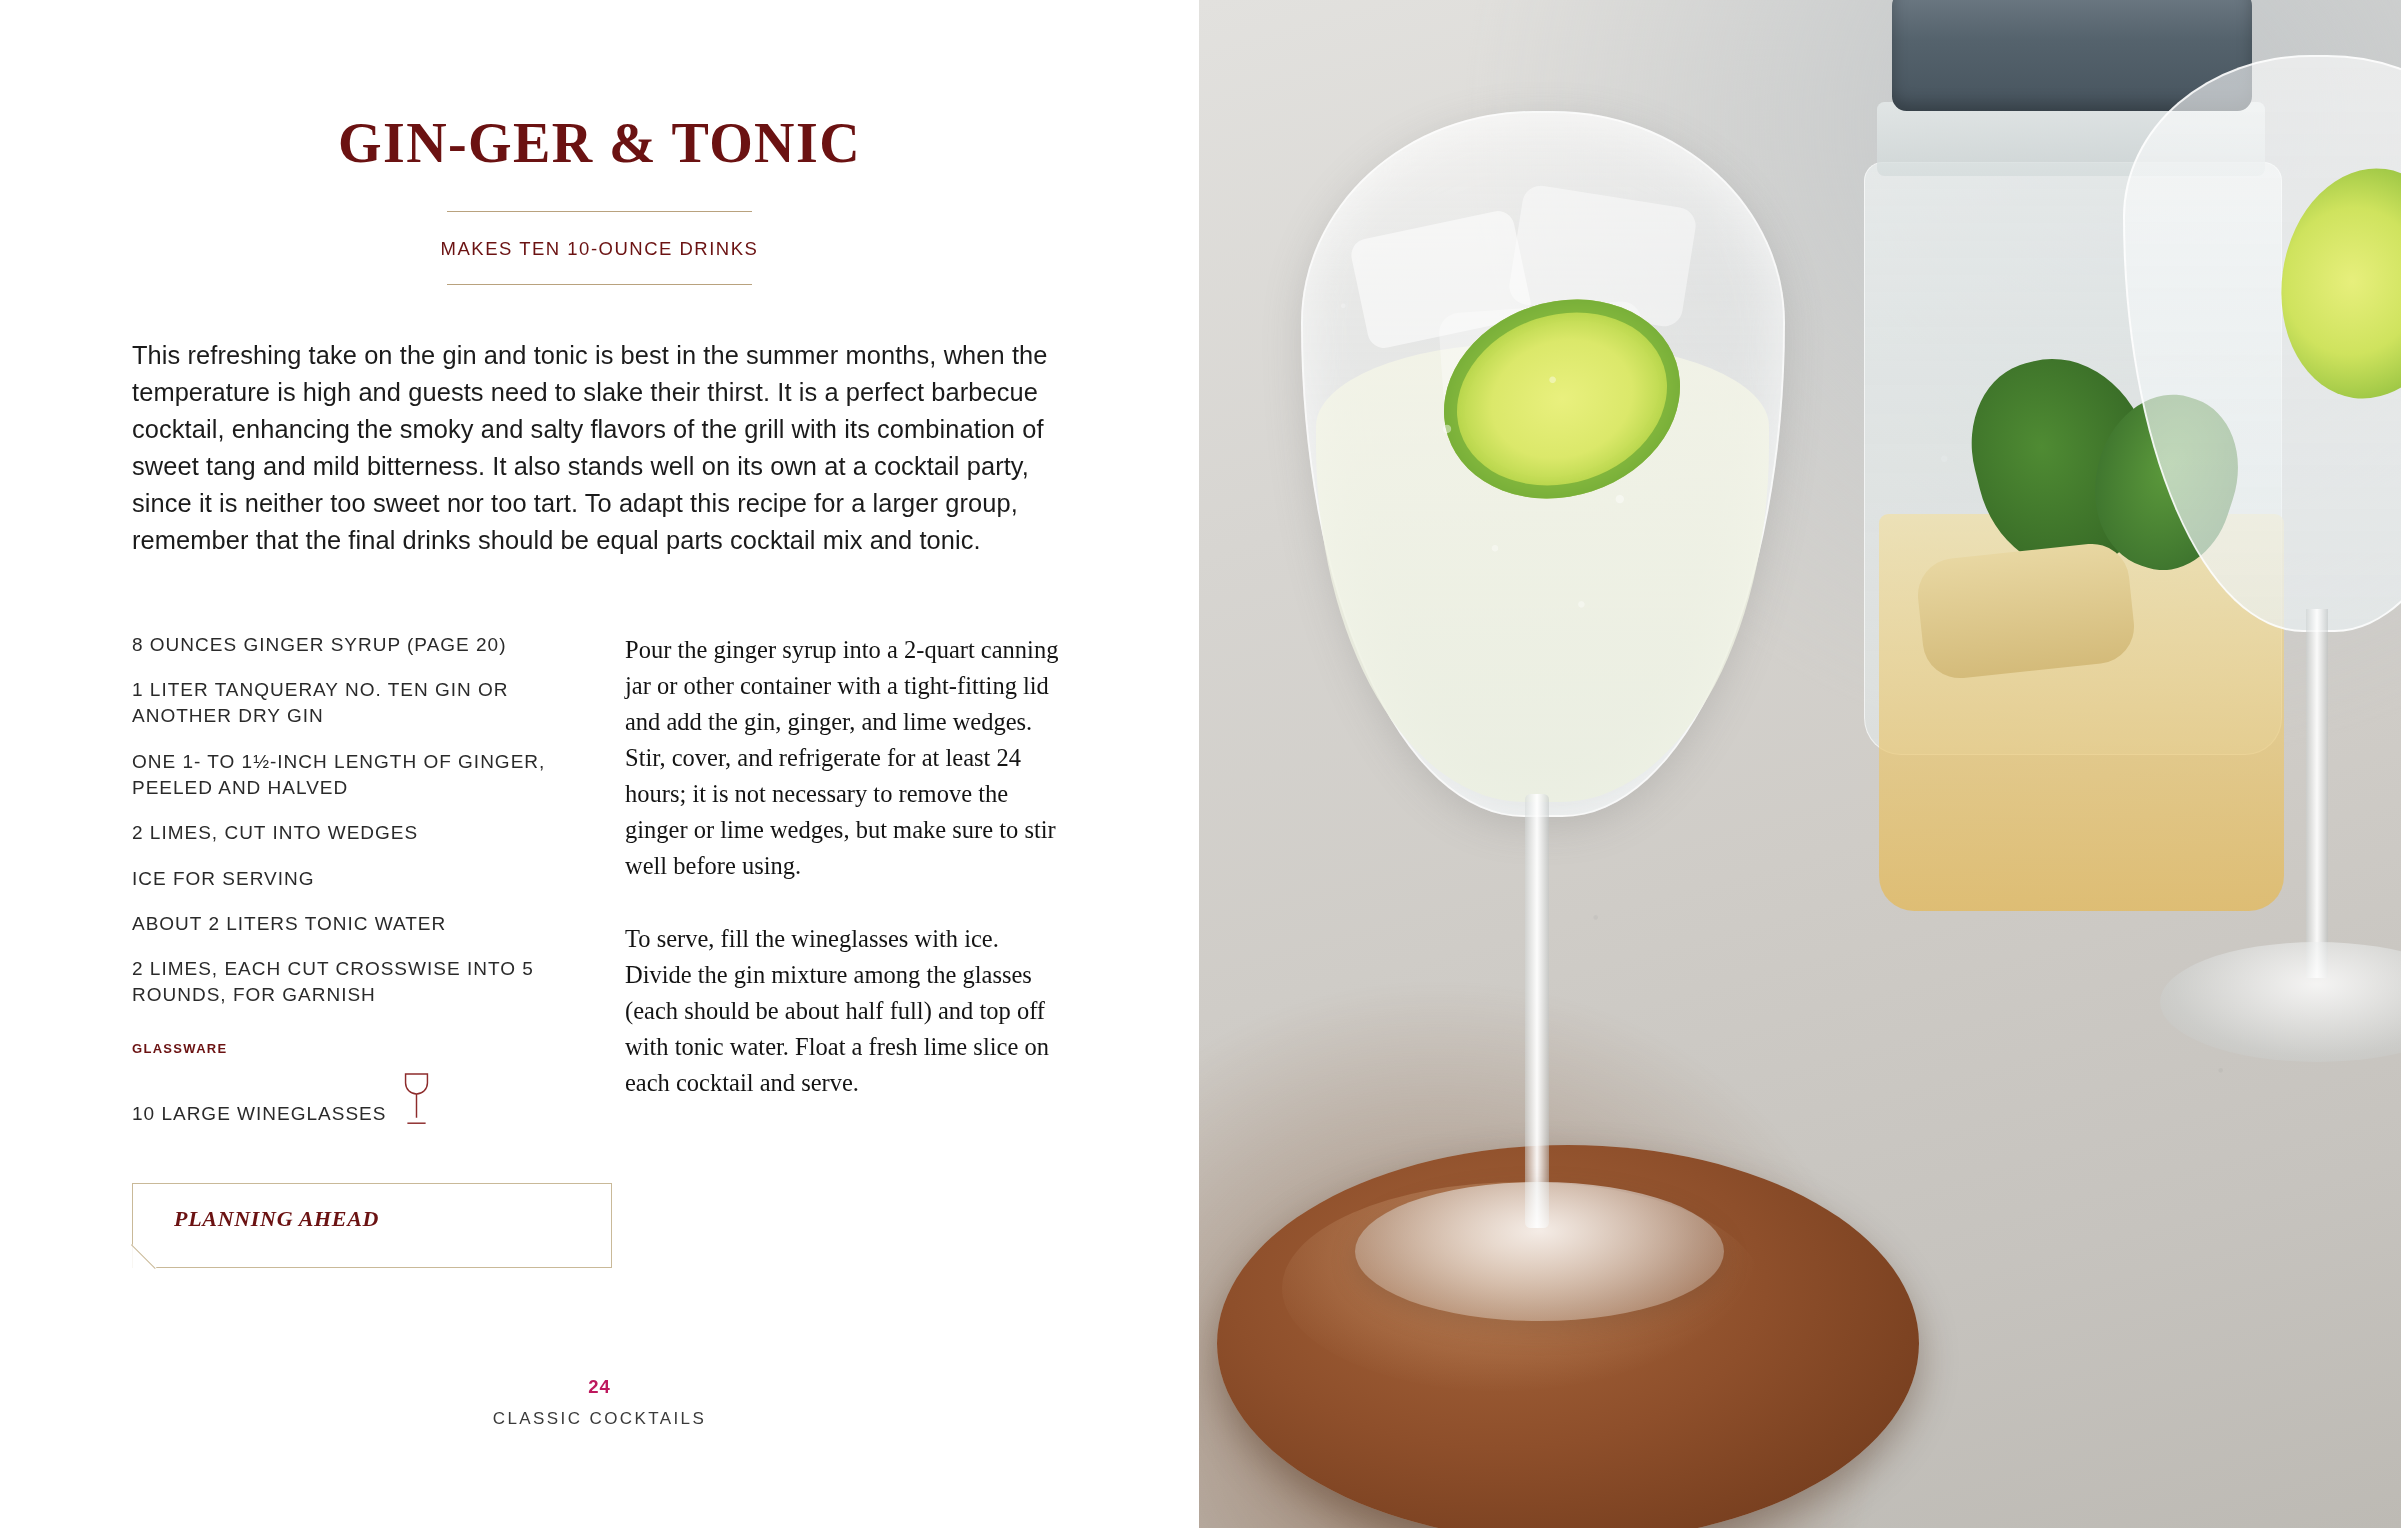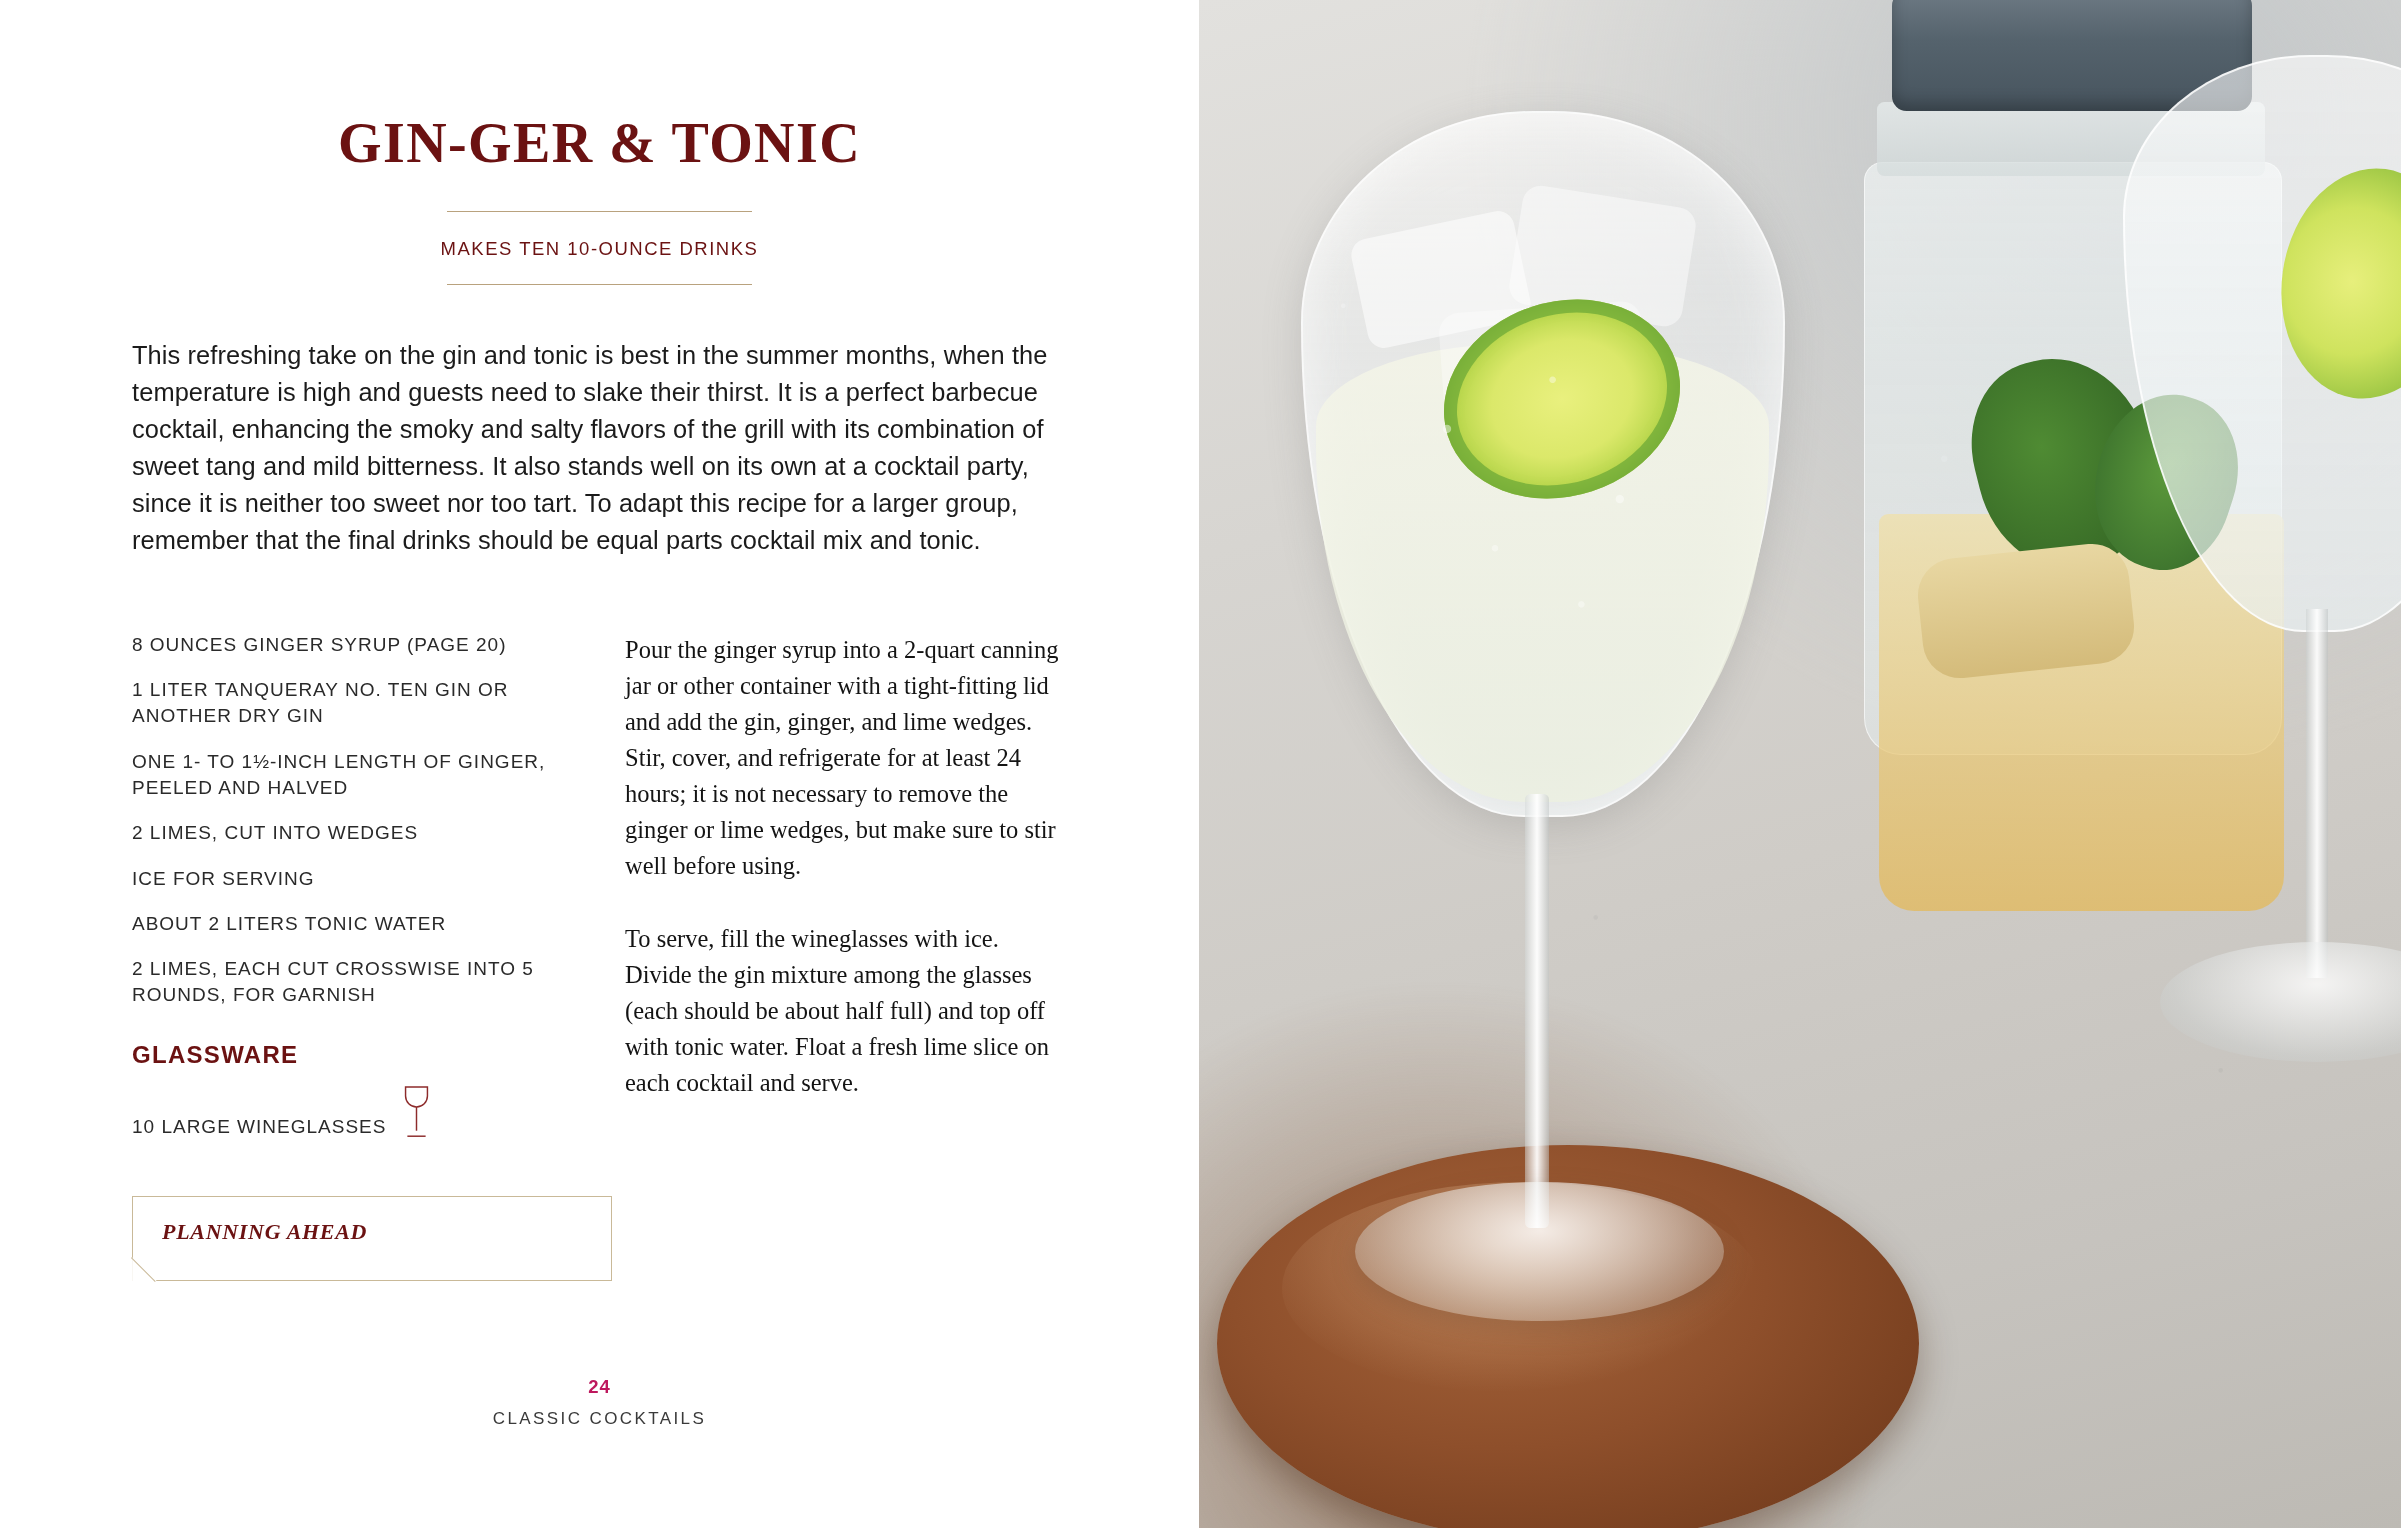--- a/index.html
+++ b/index.html
@@ -99,21 +99,21 @@
     font-size: 19px;
     letter-spacing: 1px;
     color: #2a2a2a;
     line-height: 26px;
     margin-bottom: 19.4px;
     text-transform: uppercase;
   }
 
   .glassware-head {
     margin-top: 33px;
-    font-size: 24px;
+    font-size: 13px;
     font-weight: bold;
     letter-spacing: 1.3px;
     color: #6b1212;
     text-transform: uppercase;
   }
   .glassware-row {
     margin-top: 14.8px;
     display: flex;
     align-items: center;
     gap: 9.2px;
@@ -129,21 +129,21 @@
     width: 31px;
     height: 57px;
     flex: none;
     margin-left: 5.5px;
   }
 
   .planning {
     margin-top: 55px;
     width: 480px;
     border: 0.9px solid #c9b998;
-    padding: 22px 24px 26px 29px;
+    padding: 22px 24px 26px 41px;
     box-sizing: border-box;
     position: relative;
   }
   .planning-title {
     font-family: "Liberation Serif", serif;
     font-style: italic;
     font-weight: bold;
     font-size: 22px;
     color: #6b1212;
     letter-spacing: 0.7px;

